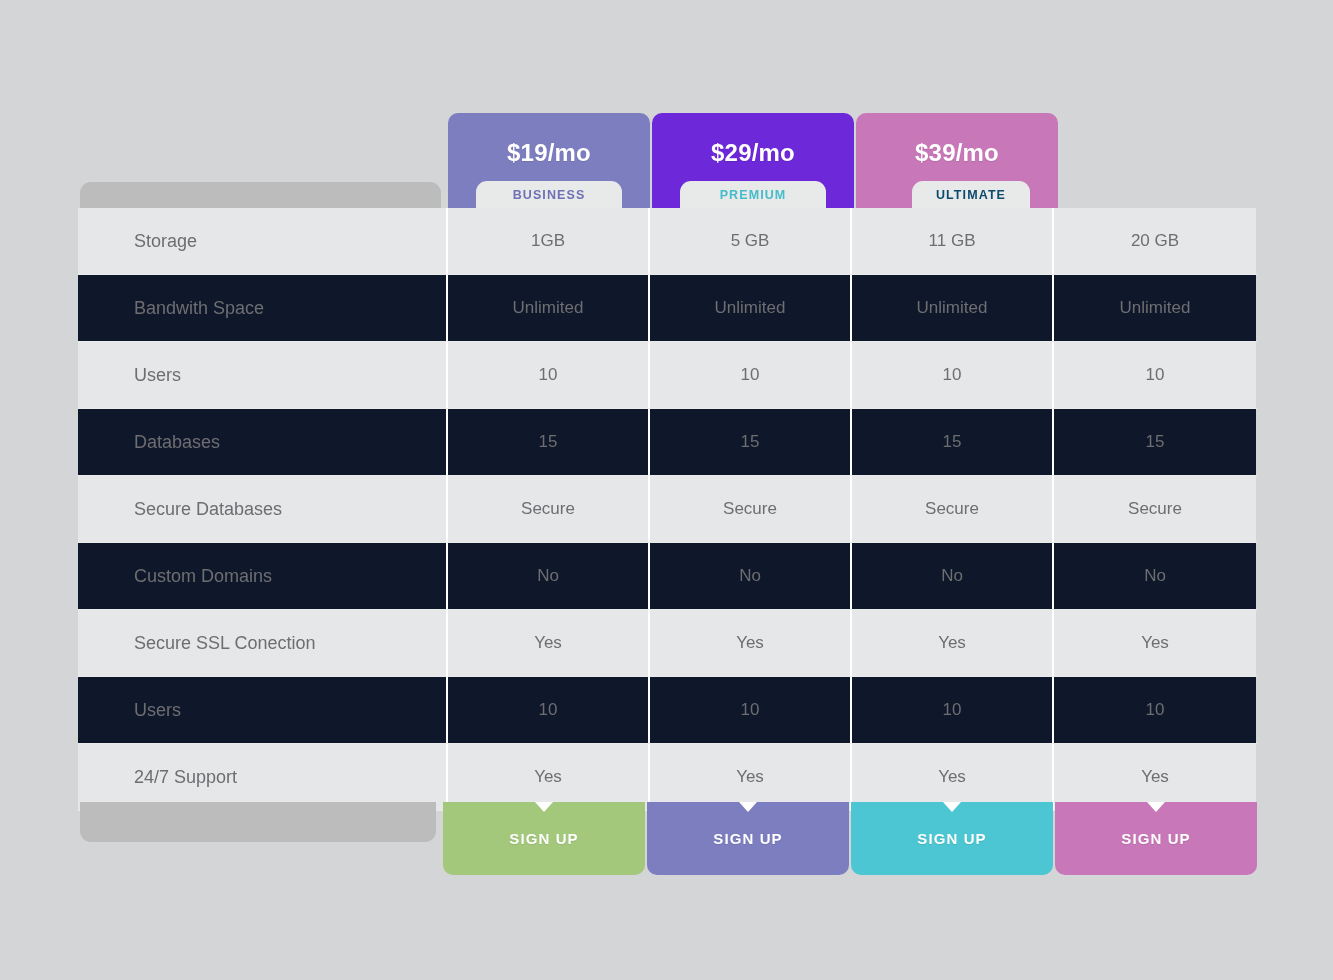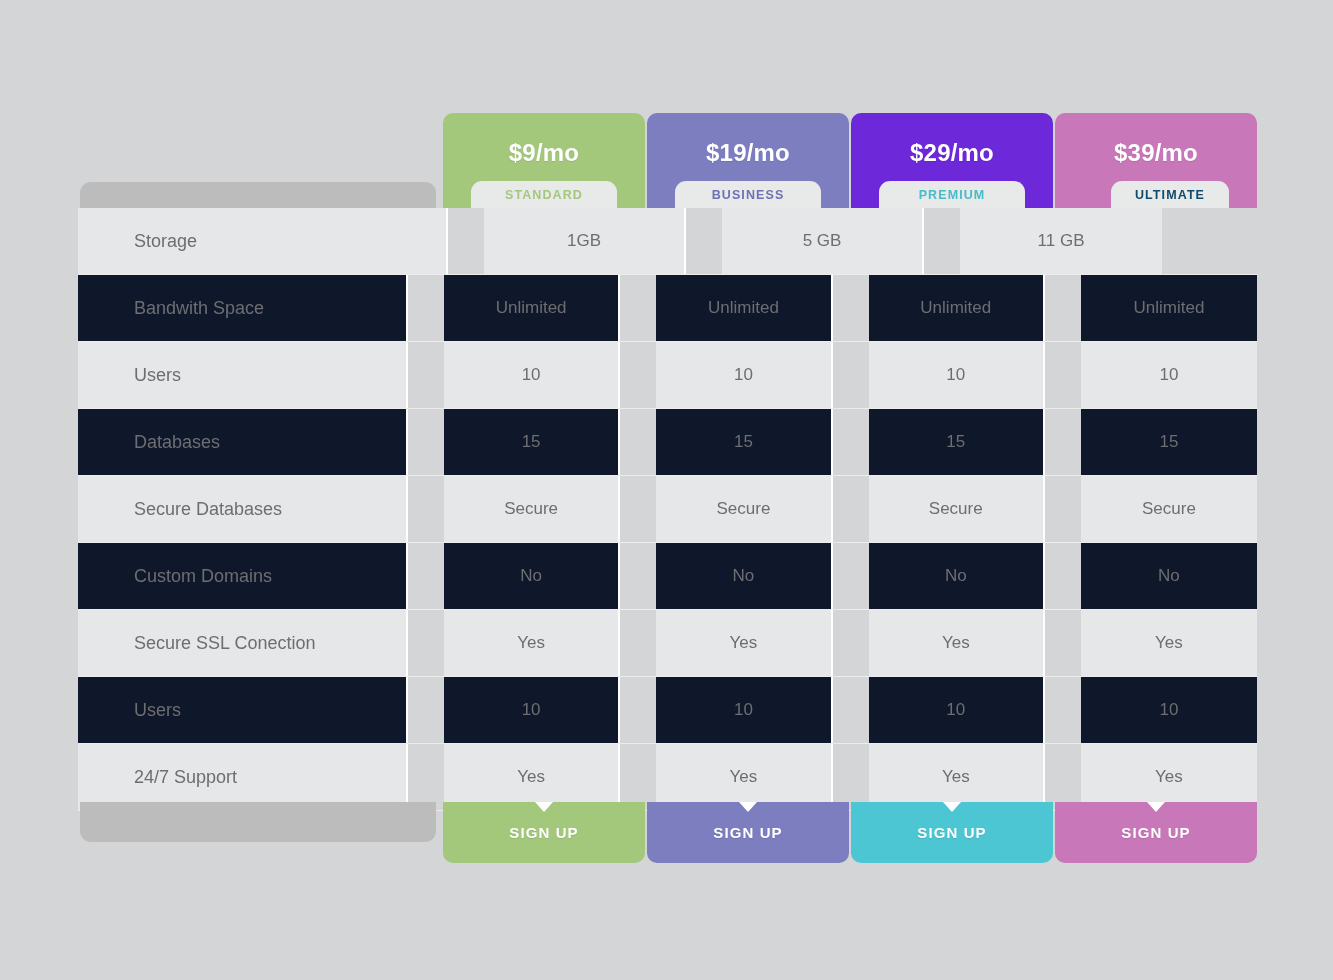--- a/index.html
+++ b/index.html
@@ -115,21 +115,21 @@
   }
   .cell.value {
     width: 202px;
     justify-content: center;
     font-size: 17px;
     border-right: 2px solid #ffffff;
   }
   .cell.value:last-child { border-right: none; }
 
   
-  .trow { border-bottom: 1px solid rgba(255,255,255,0.55); gap: 36px; }
+  .trow { border-bottom: 1px solid rgba(255,255,255,0.55); }
 
   
   .footer-row {
     position: absolute;
     left: 0;
     top: 689px;
     width: 100%;
     display: flex;
     height: 61px;
   }
@@ -142,21 +142,21 @@
     left: 2px;
     right: 7px;
     top: 0;
     height: 40px;
     background: #bcbcbc;
     border-radius: 0 0 11px 11px;
   }
   .signup {
     position: relative;
     width: 202px;
-    height: 61px;
+    height: 73px;
     margin-right: 2px;
     border-radius: 0 0 10px 10px;
     display: flex;
     align-items: center;
     justify-content: center;
     color: #ffffff;
     font-size: 15px;
     font-weight: bold;
     letter-spacing: 1.1px;
     cursor: pointer;
@@ -178,24 +178,20 @@
 </head>
 <body style="background: rgb(212, 213, 215);">
 
 <div id="pricing-table">
 
   <div class="header-row">
     <div class="feature-head-spacer">
       <div class="feature-head-cap"></div>
     </div>
     <div id="plan-heads" style="display:flex;">
-        <div class="plan-head" style="background: rgb(164, 200, 123);">
-          <div class="plan-price">$9/mo</div>
-          <div class="plan-badge" style="color: rgb(164, 200, 123);">STANDARD</div>
-        </div>
         <div class="plan-head" style="background: rgb(125, 126, 192);">
           <div class="plan-price">$19/mo</div>
           <div class="plan-badge" style="color: rgb(111, 112, 181);">BUSINESS</div>
         </div>
         <div class="plan-head" style="background: #6d28d9;">
           <div class="plan-price">$29/mo</div>
           <div class="plan-badge" style="color: rgb(69, 188, 201);">PREMIUM</div>
         </div>
         <div class="plan-head" style="background: rgb(200, 119, 184);">
           <div class="plan-price">$39/mo</div>
@@ -203,20 +199,21 @@
         </div>
       </div>
   </div>
 
   <div class="body-rows" id="body-rows">
       <div class="trow odd">
         <div class="cell feature">Storage</div>
         <div class="cell value">1GB</div>
         <div class="cell value">5 GB</div>
         <div class="cell value">11 GB</div>
+        <div class="cell value">20 GB</div>
       </div>
       <div class="trow even">
         <div class="cell feature">Bandwith Space</div>
         <div class="cell value">Unlimited</div>
         <div class="cell value">Unlimited</div>
         <div class="cell value">Unlimited</div>
         <div class="cell value">Unlimited</div>
       </div>
       <div class="trow odd">
         <div class="cell feature">Users</div>

